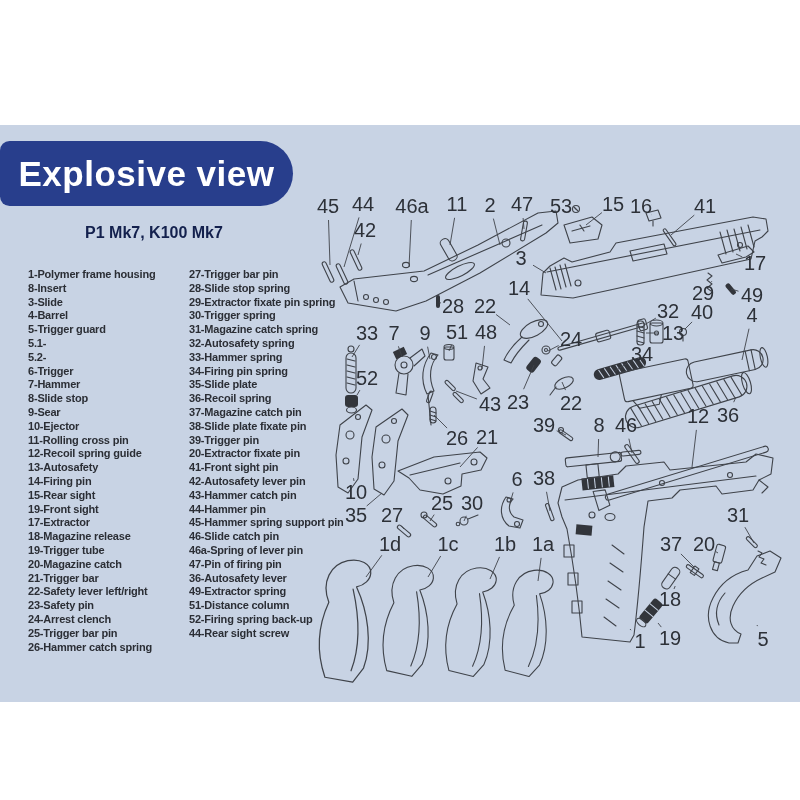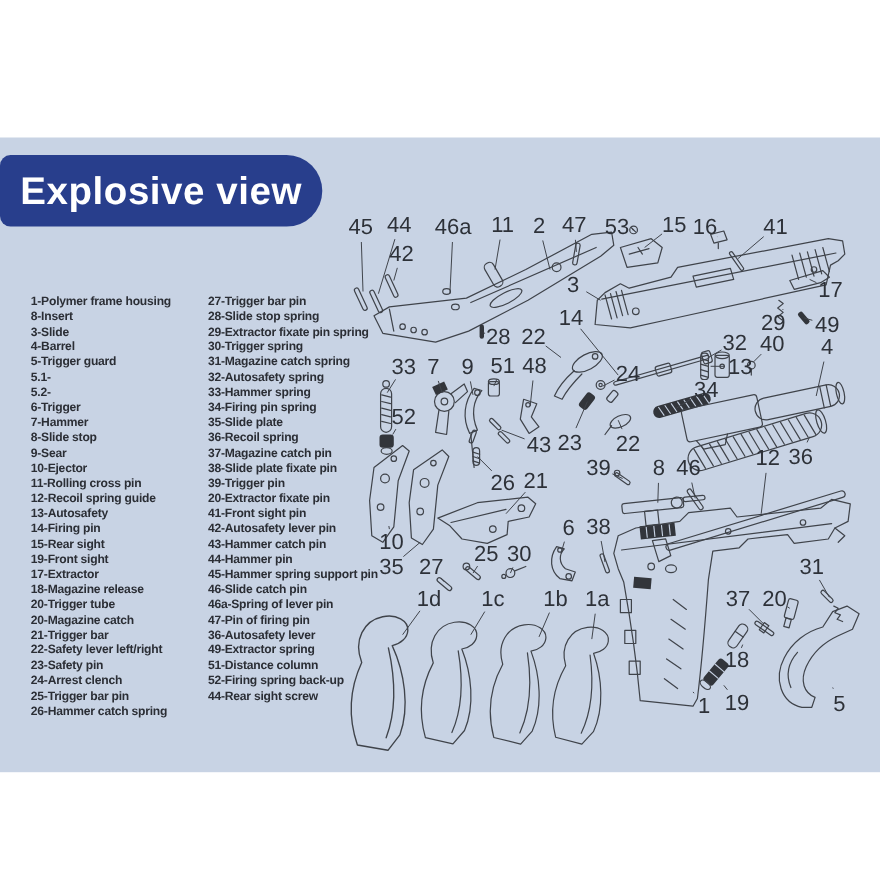--- a/index.html
+++ b/index.html
@@ -26,20 +26,21 @@
 </head>
 <body>
 
 <div class="page">
   <div class="sheet" style="background: rgb(200, 211, 228); padding-left: 30px;">
 
     <div class="banner" style="background: rgb(40, 62, 140);">
       <span>Explosive view</span>
     </div>
 
+    <div class="subtitle">P1 Mk7, K100 Mk7</div>
 
     <ul class="col col-left">
         <li>1-Polymer frame housing</li>
         <li>8-Insert</li>
         <li>3-Slide</li>
         <li>4-Barrel</li>
         <li>5-Trigger guard</li>
         <li>5.1-</li>
         <li>5.2-</li>
         <li>6-Trigger</li>
@@ -48,21 +49,21 @@
         <li>9-Sear</li>
         <li>10-Ejector</li>
         <li>11-Rolling cross pin</li>
         <li>12-Recoil spring guide</li>
         <li>13-Autosafety</li>
         <li>14-Firing pin</li>
         <li>15-Rear sight</li>
         <li>19-Front sight</li>
         <li>17-Extractor</li>
         <li>18-Magazine release</li>
-        <li>20-Trigger tube</li>
+        <li>19-Trigger tube</li>
         <li>20-Magazine catch</li>
         <li>21-Trigger bar</li>
         <li>22-Safety lever left/right</li>
         <li>23-Safety pin</li>
         <li>24-Arrest clench</li>
         <li>25-Trigger bar pin</li>
         <li>26-Hammer catch spring</li>
       </ul>
     <ul class="col col-right">
         <li>27-Trigger bar pin</li>

